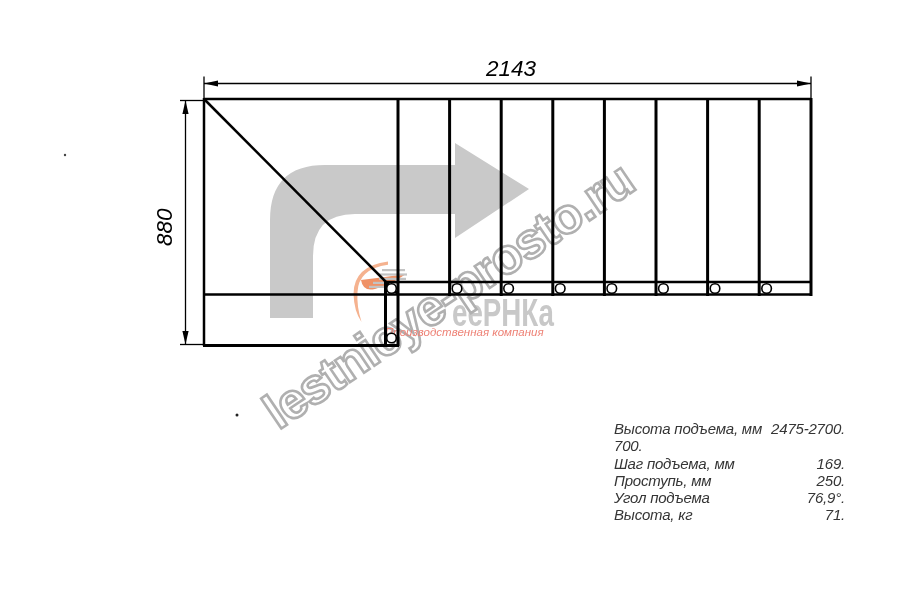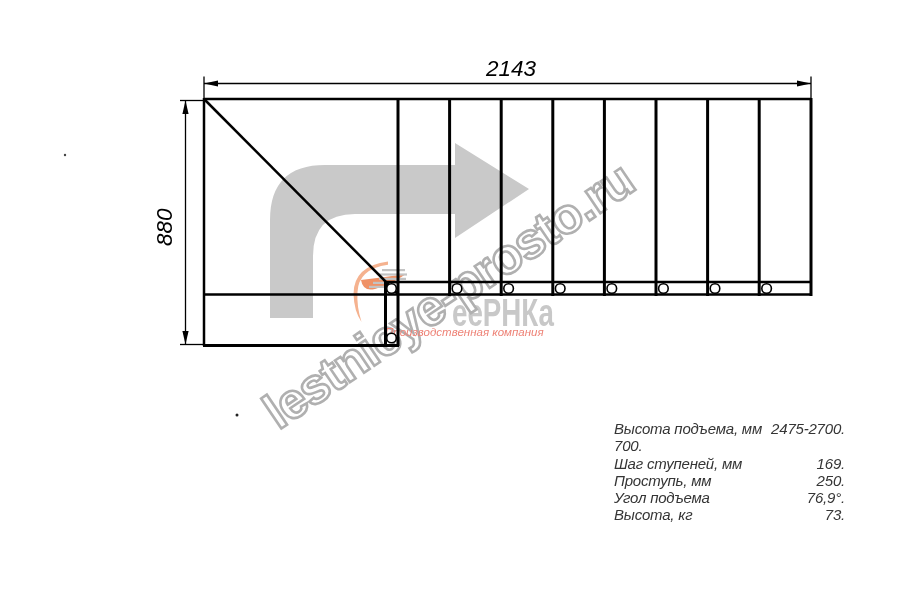--- a/index.html
+++ b/index.html
@@ -86,28 +86,28 @@
 
 <div id="specs">
   <div class="row">
       <span>Высота подъема, мм</span>
       <span>2475-2700.</span>
     </div>
   <div class="row">
       <span>700.</span>
     </div>
   <div class="row">
-      <span>Шаг ступеней, мм</span>
+      <span>Шаг подъема, мм</span>
       <span>169.</span>
     </div>
   <div class="row">
       <span>Проступь, мм</span>
       <span>250.</span>
     </div>
   <div class="row">
       <span>Угол подъема</span>
       <span>76,9°.</span>
     </div>
   <div class="row">
       <span>Высота, кг</span>
-      <span>73.</span>
+      <span>71.</span>
     </div>
 </div>
 
 </body></html>

